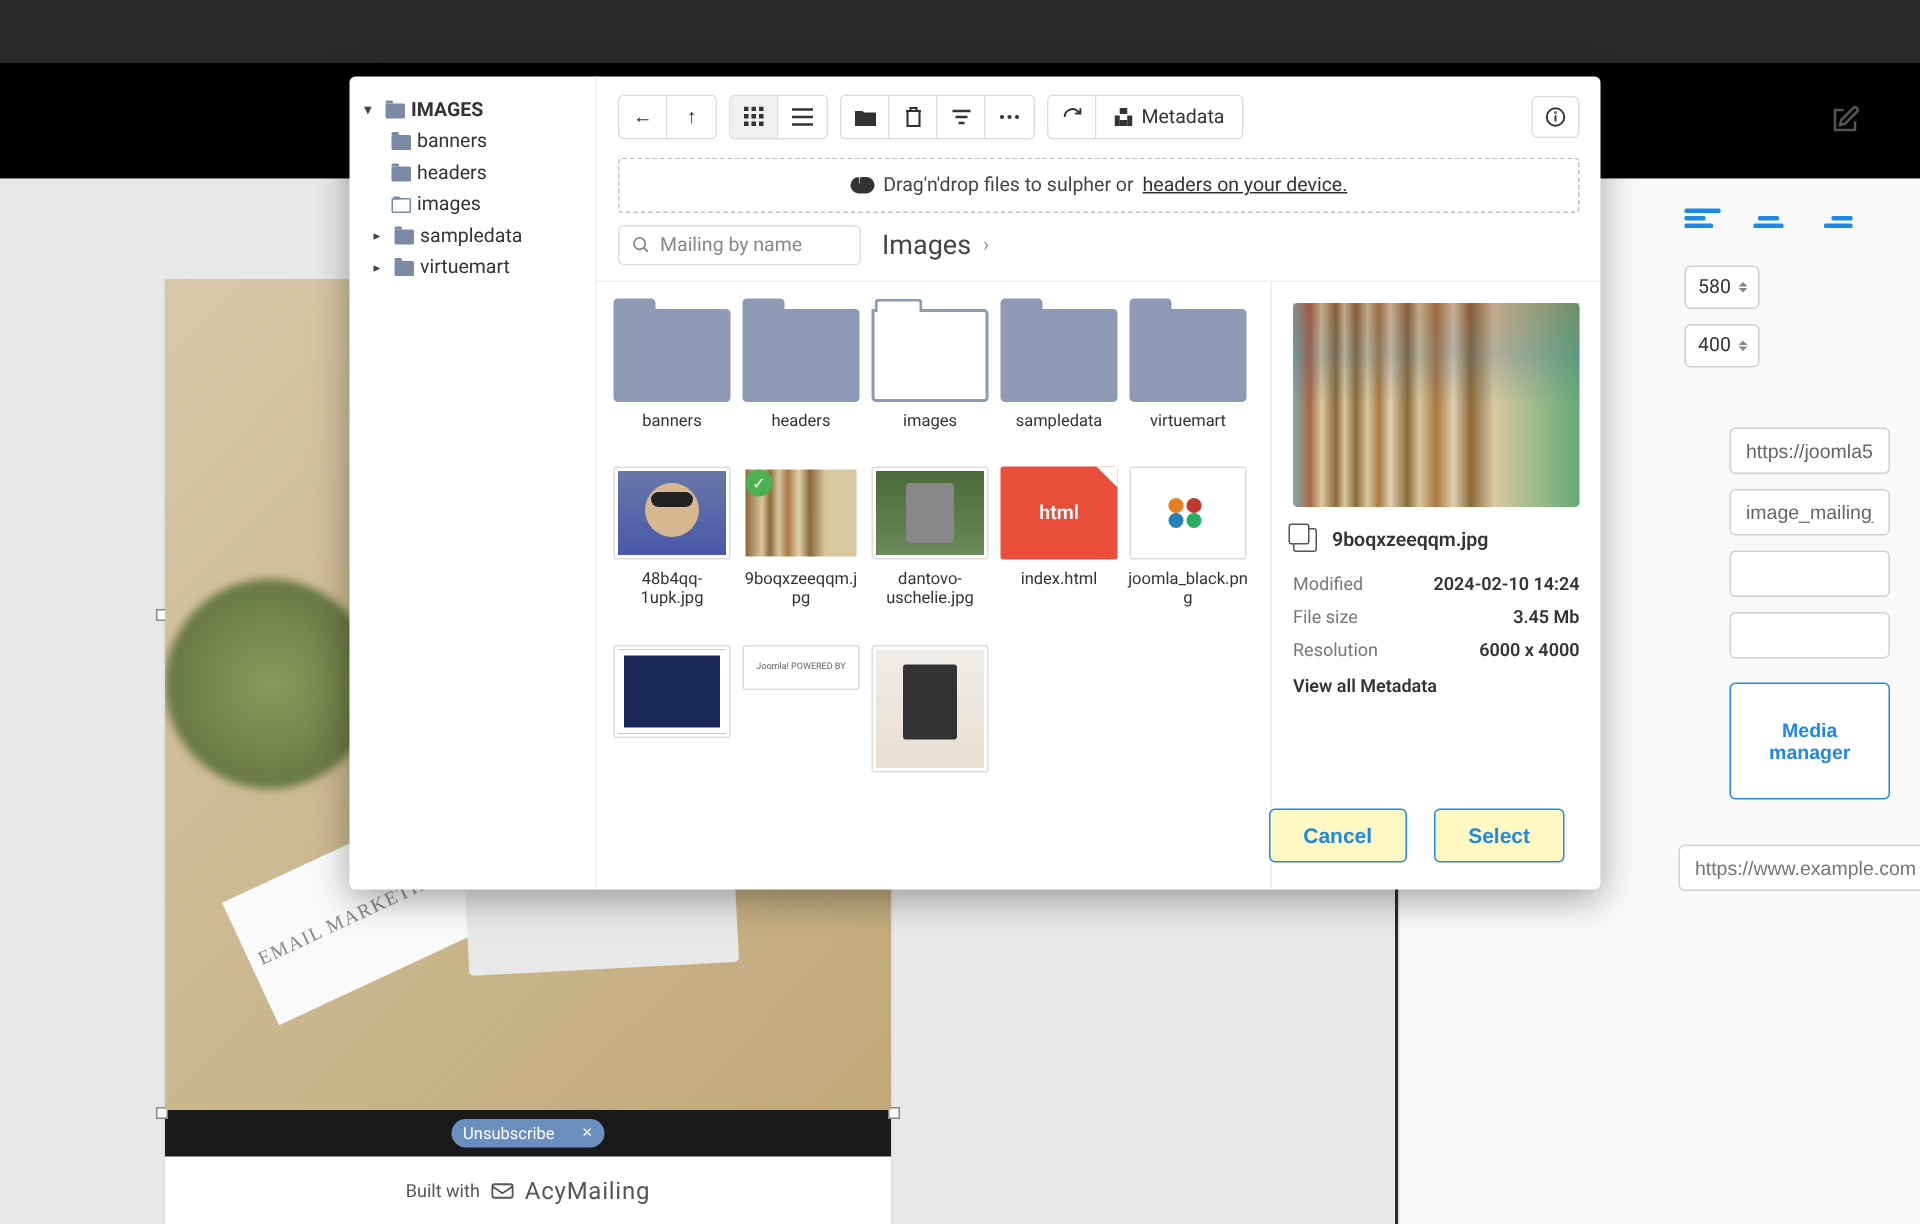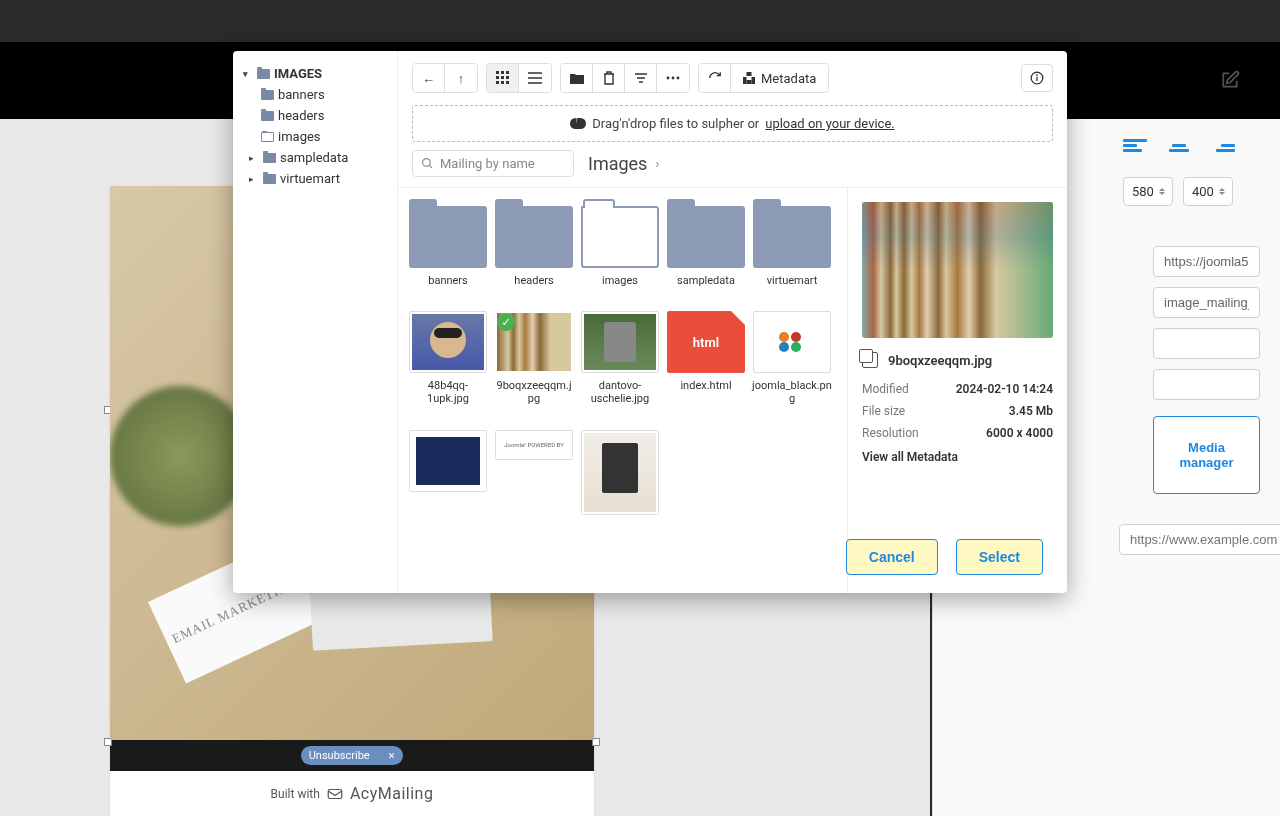--- a/index.html
+++ b/index.html
@@ -139,21 +139,21 @@
             <span></span>
             <span></span>
             <span></span>
           </div>
         <div class="align-btn align-right">
             <span></span>
             <span></span>
             <span></span>
           </div>
       </div>
-      <div style="display:flex; flex-direction:row; gap:10px;">
+      <div style="display:flex; flex-direction:column; gap:10px;">
         <div class="sidebar-num"><span>580</span><div class="spinner">
               <div class="up"></div>
               <div class="down"></div>
             </div></div>
         <div class="sidebar-num"><span>400</span><div class="spinner">
               <div class="up"></div>
               <div class="down"></div>
             </div></div>
       </div>
     </div>
@@ -313,21 +313,21 @@
             <circle cx="12" cy="12" r="10"></circle>
             <line x1="12" y1="10" x2="12" y2="17"></line>
             <circle cx="12" cy="7" r="0.5" fill="#333"></circle>
           </svg>
       </div>
     </div>
 
     <div class="dropzone">
       <span class="cloud-ic"></span>
       <span>Drag'n'drop files to sulpher or </span>
-      <a>upload on your device.</a>
+      <a>headers on your device.</a>
     </div>
 
     <div class="filter-row">
       <div class="filter-box">
         <svg width="13" height="13" viewBox="0 0 24 24" fill="none" stroke="#888" stroke-width="2.2">
             <circle cx="10" cy="10" r="7"></circle>
             <line x1="20" y1="20" x2="15" y2="15"></line>
           </svg>
         <span>Mailing by name</span>
       </div>

